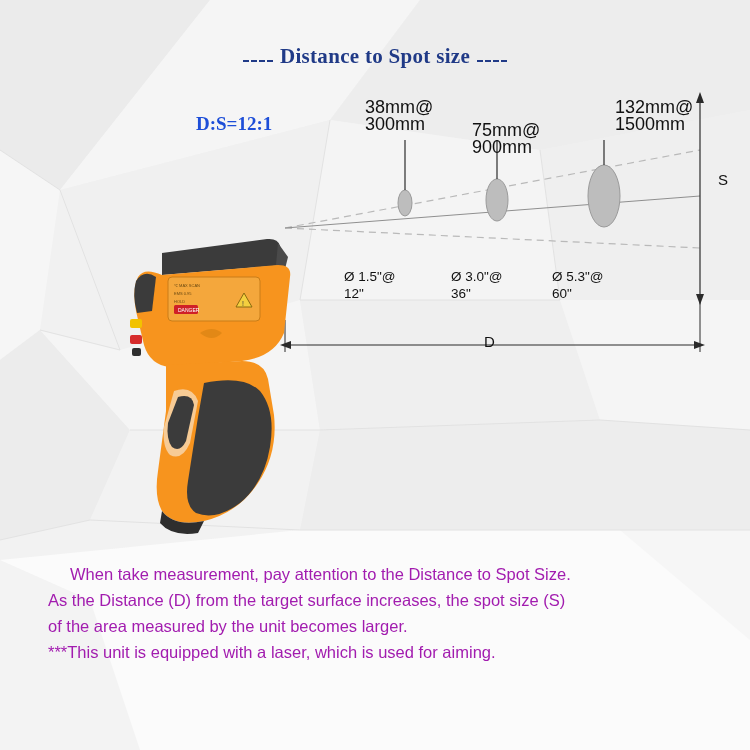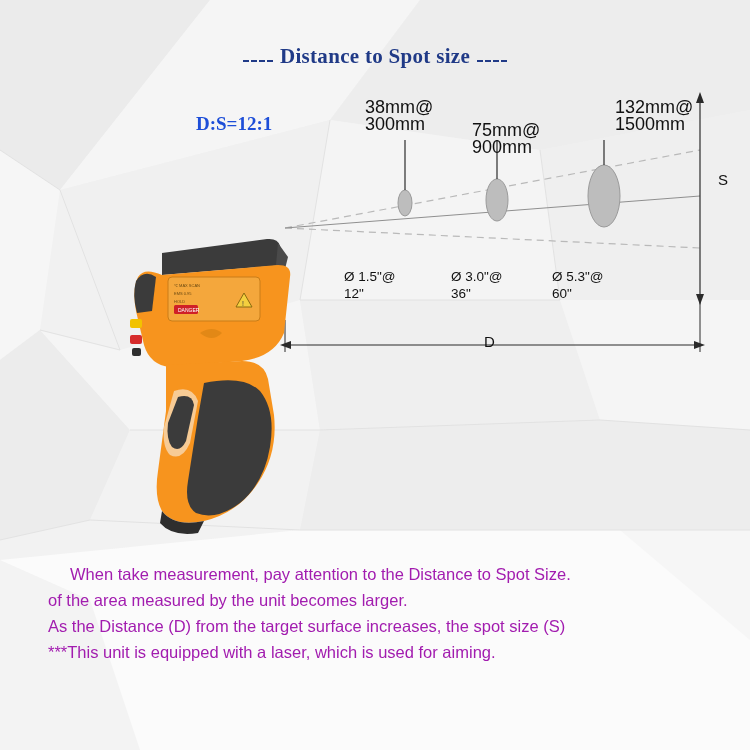--- a/index.html
+++ b/index.html
@@ -238,18 +238,18 @@
     <path d="M112 168 Q152 160 168 176 Q184 196 178 232 Q172 268 148 288 Q124 306 104 298 Q92 290 96 266 L106 202 Z" fill="#3b3b3b"></path>
 
     <path d="M82 176 Q100 170 106 186 L98 228 Q90 246 78 240 Q70 232 72 212 Z" fill="#f7f7f7" opacity="0.55"></path>
     <path d="M86 182 q14 -4 16 8 l-8 36 q-6 12 -14 6 q-6 -8 -4 -24 z" fill="#3b3b3b"></path>
 
     <path d="M70 296 Q82 312 112 306 L106 318 Q80 322 68 308 Z" fill="#2e2e2e"></path>
   </svg>
 
   <div class="body-text">
     <p class="indent">When take measurement, pay attention to the Distance to Spot Size.</p>
+    <p>As the Distance (D) from the target surface increases, the spot size (S)</p>
     <p>of the area measured by the unit becomes larger.</p>
-    <p>As the Distance (D) from the target surface increases, the spot size (S)</p>
     <p>***This unit is equipped with a laser, which is used for aiming.</p>
   </div>
 
 </div>
 
 </body></html>

